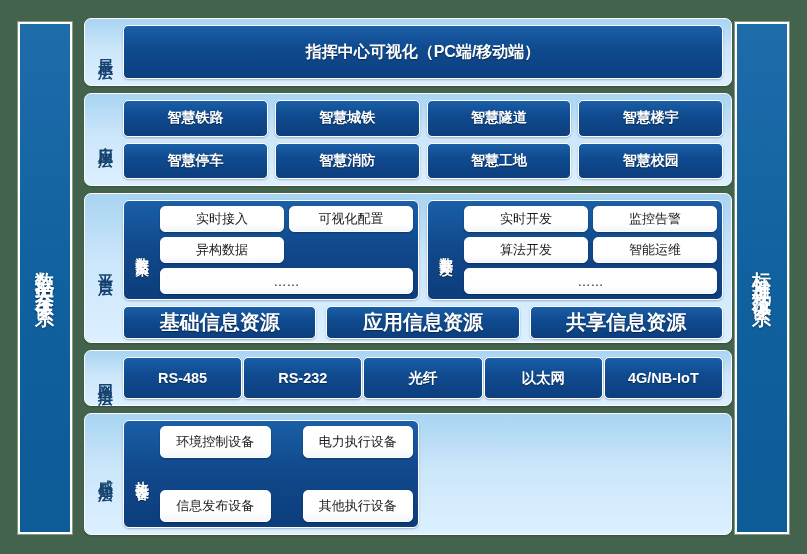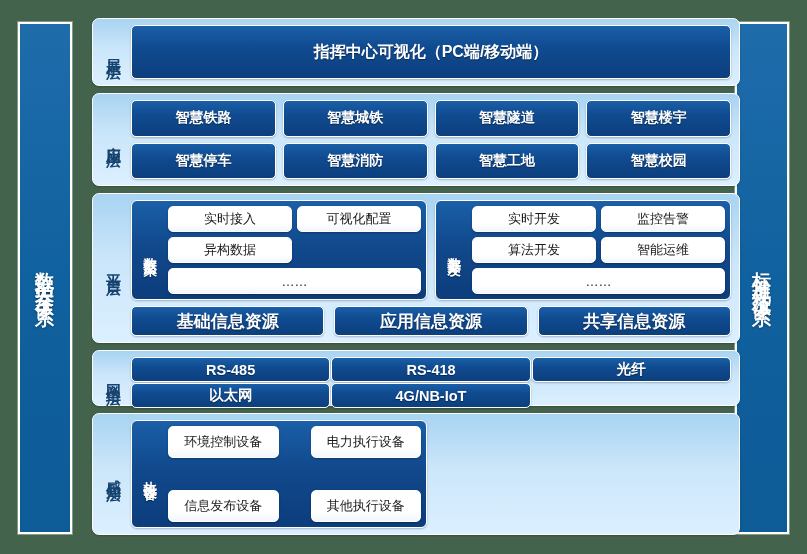--- a/index.html
+++ b/index.html
@@ -39,21 +39,21 @@
     font-size: 19px;
     font-weight: bold;
     letter-spacing: 7px;
     line-height: 1;
     text-shadow: 0 1px 2px rgba(0,0,0,0.35);
   }
 
   
   #center {
     position: absolute;
-    left: 92px;
+    left: 84px;
     top: 18px;
     width: 648px;
     height: 522px;
     display: flex;
     flex-direction: column;
     gap: 7px;
   }
 
   
   .layer {
@@ -178,27 +178,27 @@
   }
   .plat-grid .span2 { grid-column: 1 / span 2; }
   .plat-grid .chip-white { font-size: 13px; }
   .res-row {
     display: grid;
     grid-template-columns: repeat(3, 1fr);
     gap: 10px;
     height: 30px;
     flex: 0 0 30px;
   }
-  .res-row .chip { font-size: 17px; }
+  .res-row .chip { font-size: 20px; }
 
   
   #layer-net { height: 56px; }
   .net-row {
     display: grid;
-    grid-template-columns: repeat(3, 1fr);
+    grid-template-columns: repeat(5, 1fr);
     gap: 1px;
     flex: 1 1 auto;
   }
   .net-row .chip { font-size: 14.5px; }
 
   
   #layer-perc { height: 122px; }
   .perc-wrap {
     display: grid;
     grid-template-columns: 1fr 1fr;
@@ -327,21 +327,21 @@
       </div>
     </div>
 
     <div class="layer" id="layer-net">
       <div class="layer-label">
         <span class="vtext">网络层</span>
       </div>
       <div class="layer-body">
         <div class="net-row">
           <div class="chip">RS-485</div>
-          <div class="chip">RS-418</div>
+          <div class="chip">RS-232</div>
           <div class="chip">光纤</div>
           <div class="chip">以太网</div>
           <div class="chip">4G/NB-IoT</div>
         </div>
       </div>
     </div>
 
     <div class="layer" id="layer-perc">
       <div class="layer-label">
         <span class="vtext">感知层</span>

